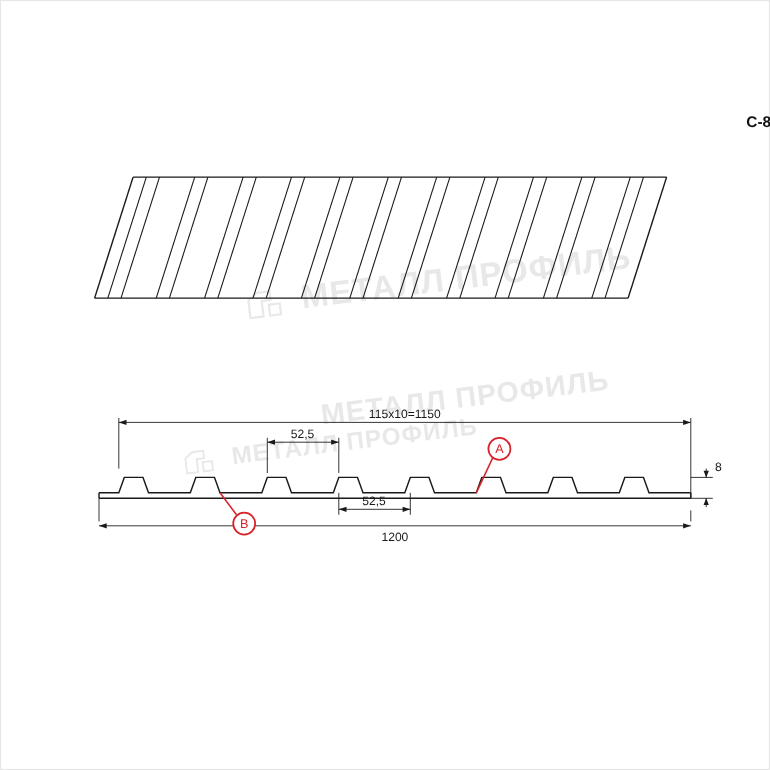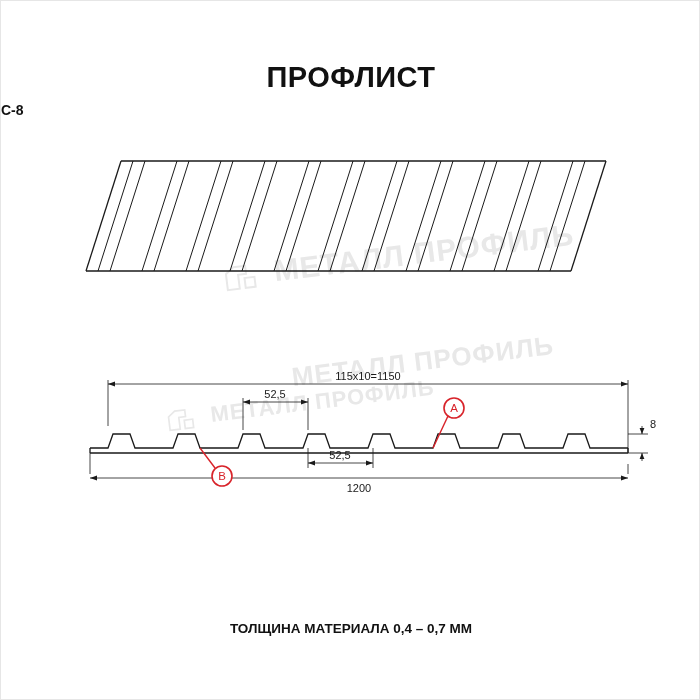--- a/index.html
+++ b/index.html
@@ -31,21 +31,21 @@
     font-size: 29px;
     font-weight: bold;
     letter-spacing: 0.5px;
     color: #111;
   }
   .subtitle {
     position: absolute;
     top: 101px;
     left: 0;
     width: 700px;
-    text-align: left;
+    text-align: right;
     font-size: 14px;
     font-weight: bold;
     color: #111;
   }
   .footer-note {
     position: absolute;
     top: 620px;
     left: 0;
     width: 700px;
     text-align: center;
@@ -120,21 +120,20 @@
     fill: #d8232a;
     font-weight: normal;
   }
   .callout-line { stroke: #d8232a; stroke-width: 1.4; fill: none; }
 </style>
 </head>
 <body>
 
 <div class="page">
 
-  <div class="title">ПРОФЛИСТ</div>
   <div class="subtitle">С-8</div>
 
   <div class="wm wm1">
     <span class="wm-logo">
       <svg width="42" height="26" viewBox="0 0 42 26">
         <path d="M2 24 L2 8 L10 2 L22 2 L22 10 L14 10 L14 24 Z" fill="none" stroke="#e8e8e8" stroke-width="2"></path>
         <path d="M20 24 L20 14 L30 14 L30 24 Z" fill="none" stroke="#e8e8e8" stroke-width="2"></path>
       </svg>
     </span><span>МЕТАЛЛ ПРОФИЛЬ</span>
   </div>
@@ -262,15 +261,14 @@
 
       <g>
         <path class="callout-line" d="M128 92 L143 112"></path>
         <circle class="callout-circle" cx="150" cy="120" r="10"></circle>
         <text class="callout-txt" x="150" y="124" text-anchor="middle">B</text>
       </g>
 
     </svg>
   </div>
 
-  <div class="footer-note">ТОЛЩИНА МАТЕРИАЛА 0,4 – 0,7 ММ</div>
 
 </div>
 
 </body></html>

